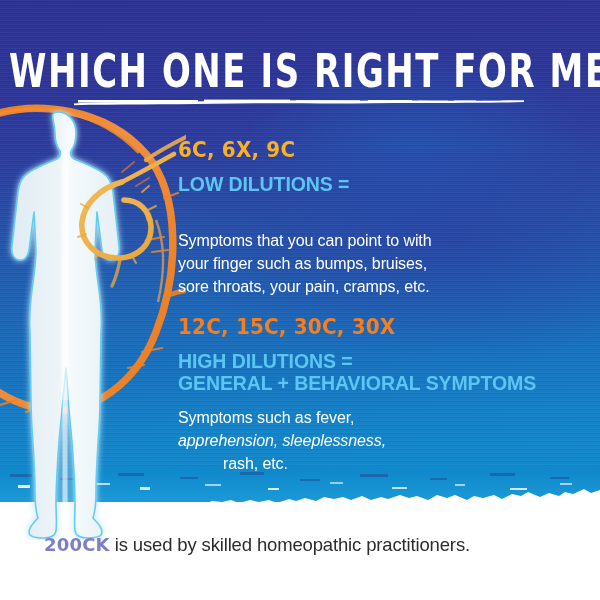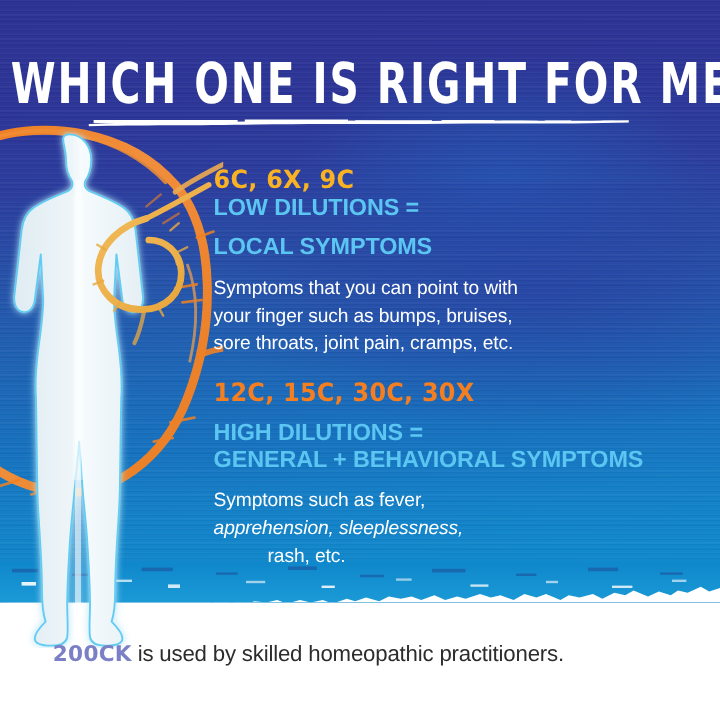--- a/index.html
+++ b/index.html
@@ -363,25 +363,24 @@
       <path d="M128,100 C140,100 150,108 152,120" stroke="#eeb150" stroke-width="3" opacity="0.8"></path>
       <path d="M128,82 C142,76 158,68 174,60" stroke="#efb busca" stroke-width="0"></path>
       <path d="M126,82 C142,74 160,64 178,54" stroke="url(#loopGrad)" stroke-width="4.6"></path>
 
       <path d="M92,108 l-7,-4 M90,134 l-8,3 M104,152 l-5,7 M136,156 l4,7 M152,110 l8,-4 M146,92 l7,-6" stroke="#e9a941" stroke-width="2" opacity="0.8"></path>
       <path d="M124,160 C122,170 120,178 116,186" stroke="#e9a941" stroke-width="3.4" opacity="0.75"></path>
     </g>
   </svg>
 
   <div class="copy dose-gold" style="top:140px;">6C, 6X, 9C</div>
-  <div class="copy sub-head" style="top:162px;">LOW DILUTIONS =</div>
-  <div class="copy sub-head" style="top:195px;">LOCAL SYMPTOMS</div>
+  <div class="copy sub-head" style="top:173px;">LOW DILUTIONS =</div>
   <div class="copy body-copy" style="top:229px;">Symptoms that you can point to with</div>
   <div class="copy body-copy" style="top:252px;">your finger such as bumps, bruises,</div>
-  <div class="copy body-copy" style="top:275px;">sore throats, joint pain, cramps, etc.</div>
+  <div class="copy body-copy" style="top:275px;">sore throats, your pain, cramps, etc.</div>
 
   <div class="copy dose-orange" style="top:317px;">12C, 15C, 30C, 30X</div>
   <div class="copy sub-head" style="top:350px;text-align:right;">HIGH DILUTIONS  =</div>
   <div class="copy sub-head" style="top:372px;">GENERAL + BEHAVIORAL SYMPTOMS</div>
   <div class="copy body-copy" style="top:406px;text-align:center;">Symptoms such as fever,</div>
   <div class="copy body-copy" style="top:429px;font-style:italic;">apprehension, sleeplessness,</div>
   <div class="copy body-copy" style="top:452px;margin-left:45px;">rash, etc.</div>
 
   <div class="caption"><span class="pot">200CK</span><span> is used by skilled homeopathic practitioners.</span></div>
 

